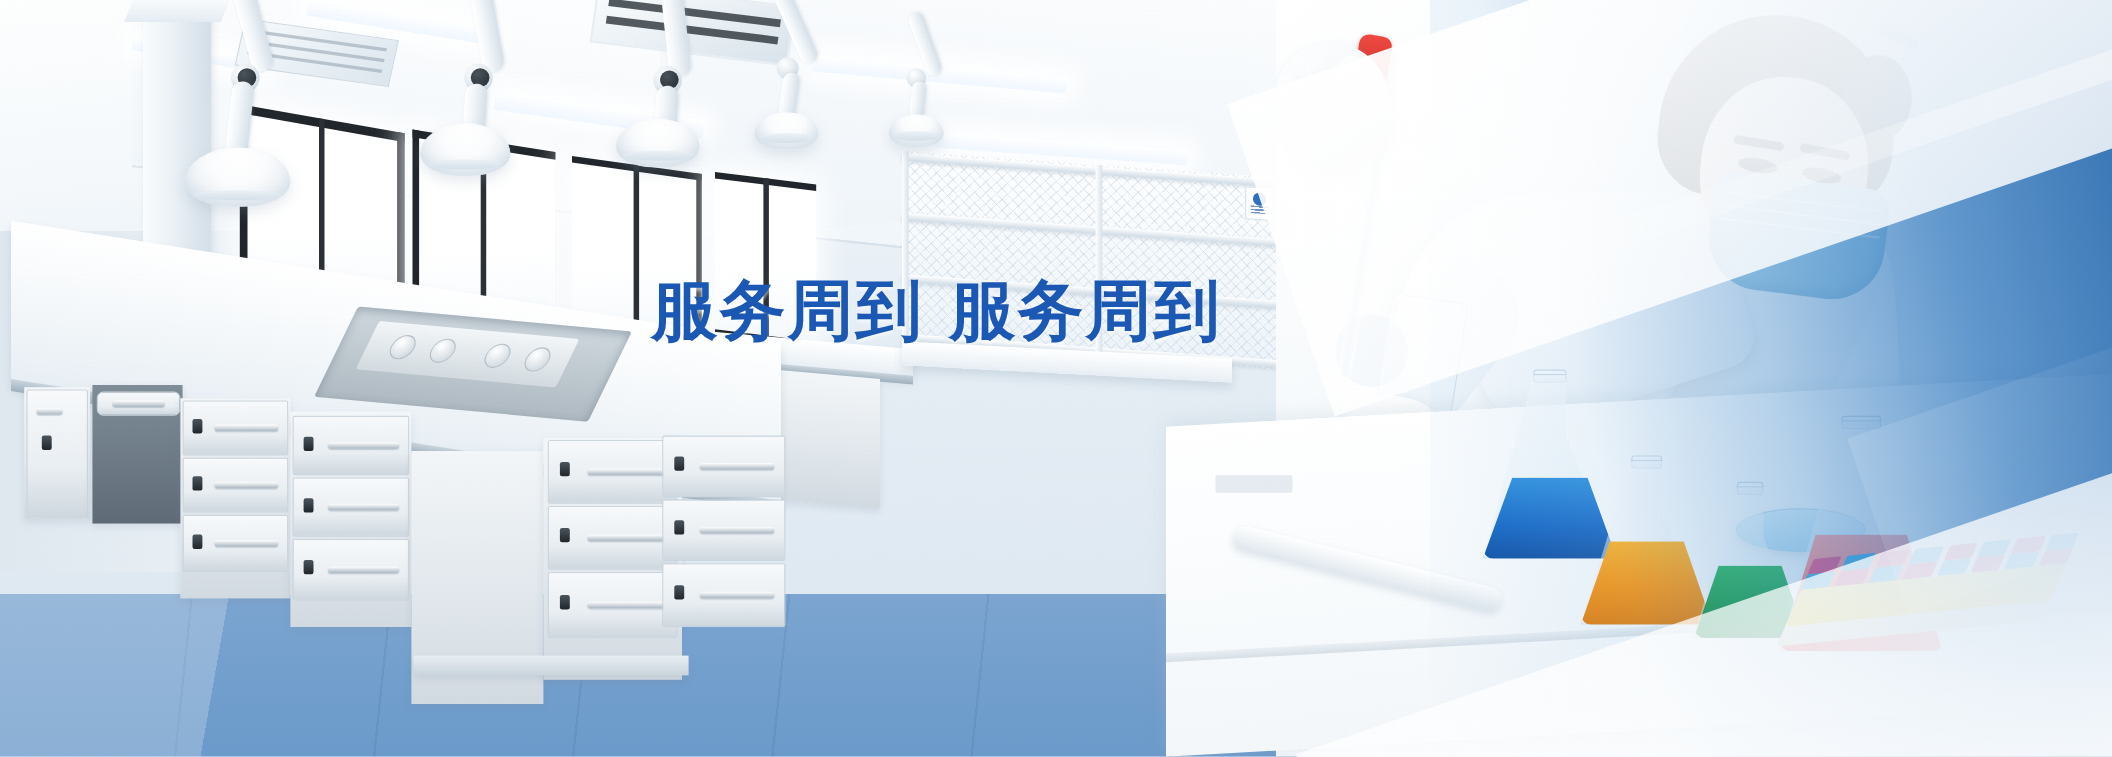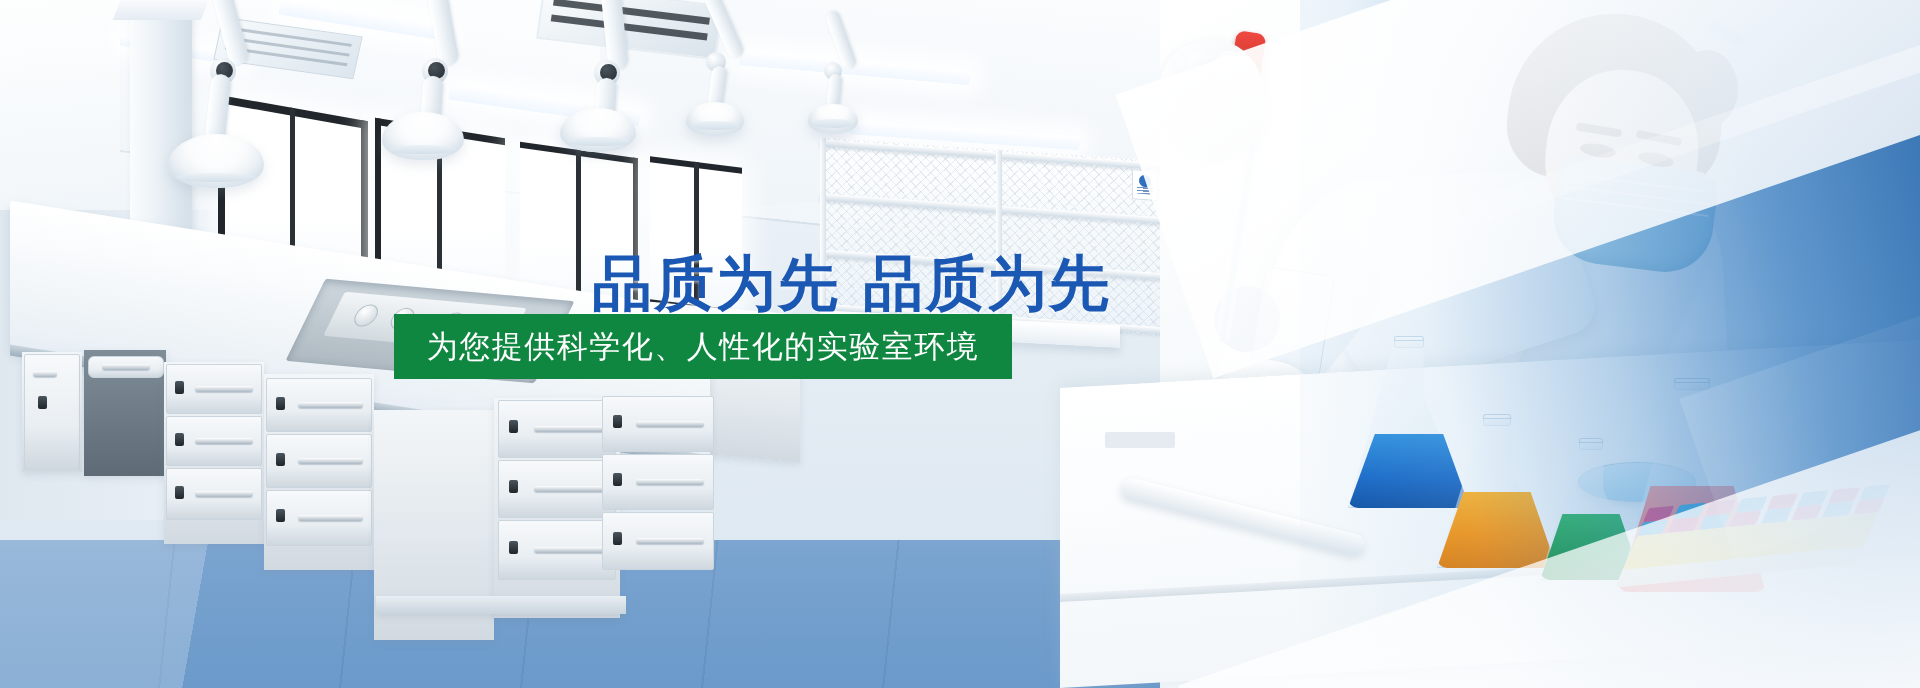--- a/index.html
+++ b/index.html
@@ -806,20 +806,17 @@
 
   <div class="blue-overlay"></div>
   <div class="diag-band"></div>
   <div class="diag-band2"></div>
   <div class="diag-accent"></div>
   <div class="diag-band3"></div>
   <div class="dots"></div>
 
   <div class="copy">
 
-    <div class="cn-head">品质为先 品质为先</div>
-
-    <div class="green-bar">
-      <span class="txt">为您提供科学化、人性化的实验室环境</span>
-    </div>
+    <div class="cn-head">服务周到 服务周到</div>
+
   </div>
 
 </div>
 
 </body></html>

